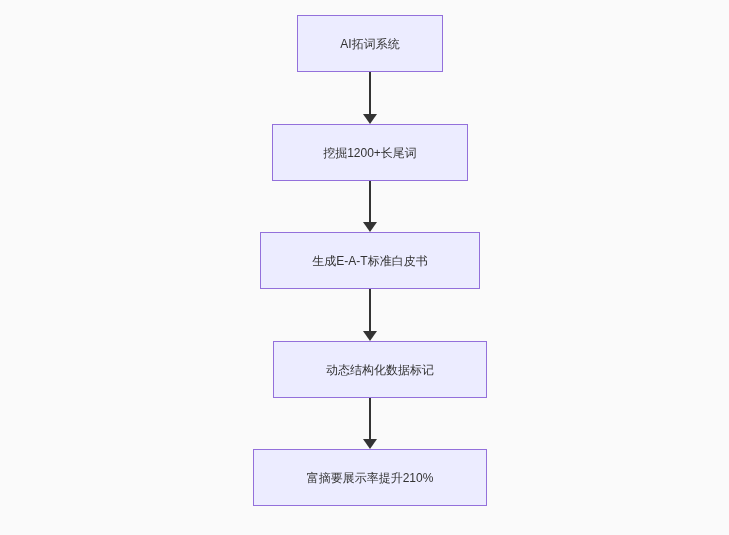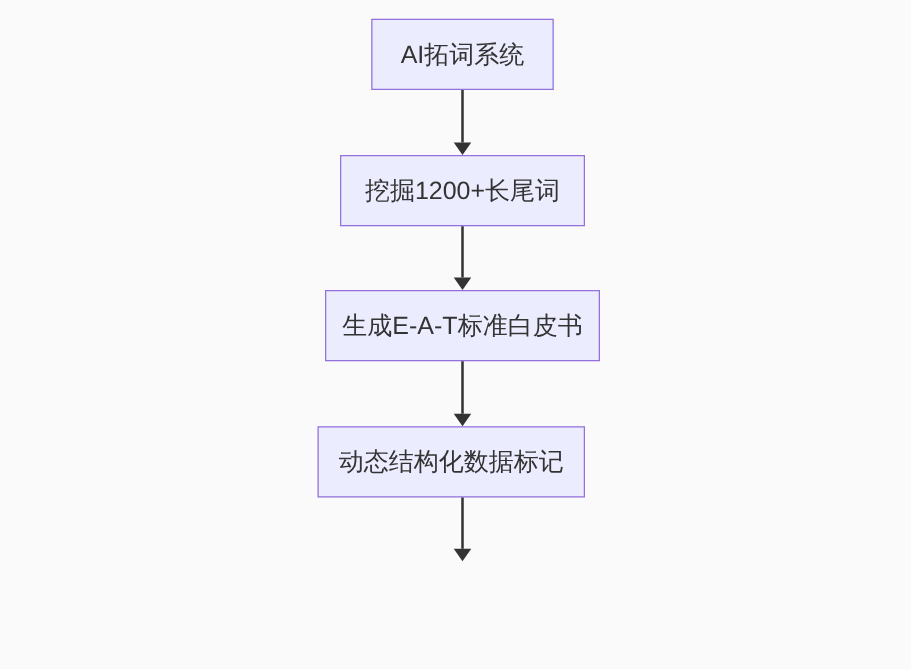--- a/index.html
+++ b/index.html
@@ -23,28 +23,28 @@
   }
   .node {
     position: absolute;
     height: 57px;
     background: var(--node-fill);
     border: 1.5px solid var(--node-border);
     display: flex;
     align-items: center;
     justify-content: center;
     color: var(--text);
-    font-size: 20px;
+    font-size: 12px;
     line-height: 1;
     white-space: nowrap;
   }
   .n1 { left: 297px; top: 15px;  width: 146px; }
   .n2 { left: 272px; top: 124px; width: 196px; }
   .n3 { left: 260px; top: 232px; width: 220px; justify-content: center; }
-  .n4 { left: 254px; top: 341px; width: 214px; }
+  .n4 { left: 273px; top: 341px; width: 214px; }
   .n5 { left: 253px; top: 449px; width: 234px; }
 
   .edge-line {
     position: absolute;
     left: 369px;
     width: 2px;
     background: var(--edge);
   }
   .e1 { top: 72px;  height: 42px; }
   .e2 { top: 181px; height: 41px; }
@@ -90,14 +90,17 @@
   <div class="edge-line e3"></div>
   <div class="arrowhead a3"></div>
 
   <div class="node n4">
     <span>动态结构化数据标记</span>
   </div>
 
   <div class="edge-line e4"></div>
   <div class="arrowhead a4"></div>
 
+  <div class="node n5">
+    <span>富摘要展示率提升210%</span>
+  </div>
 
 </div>
 
 </body></html>

